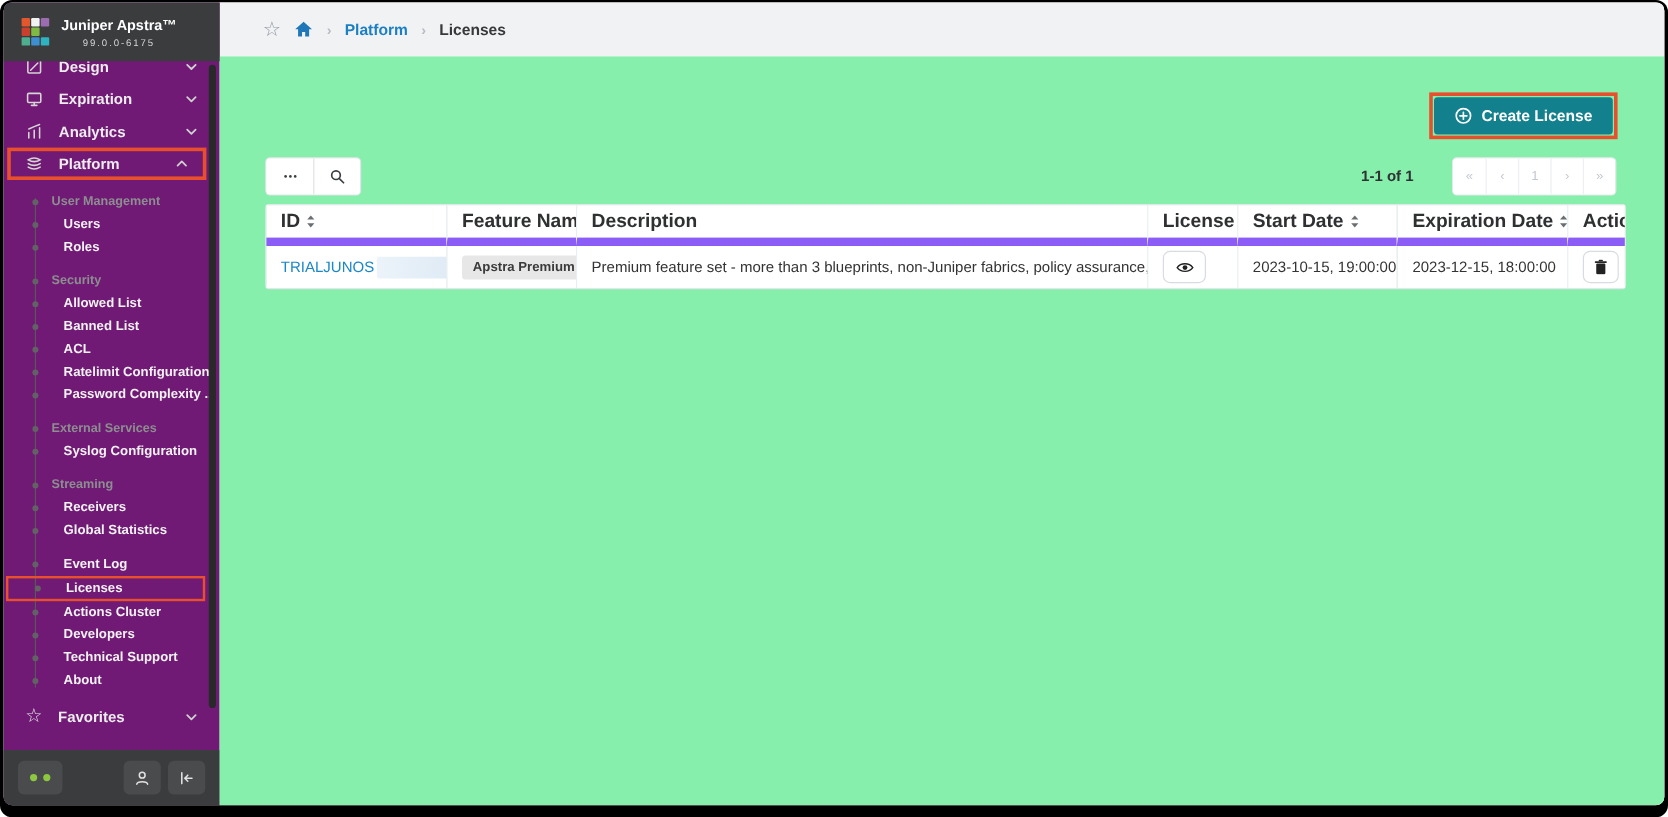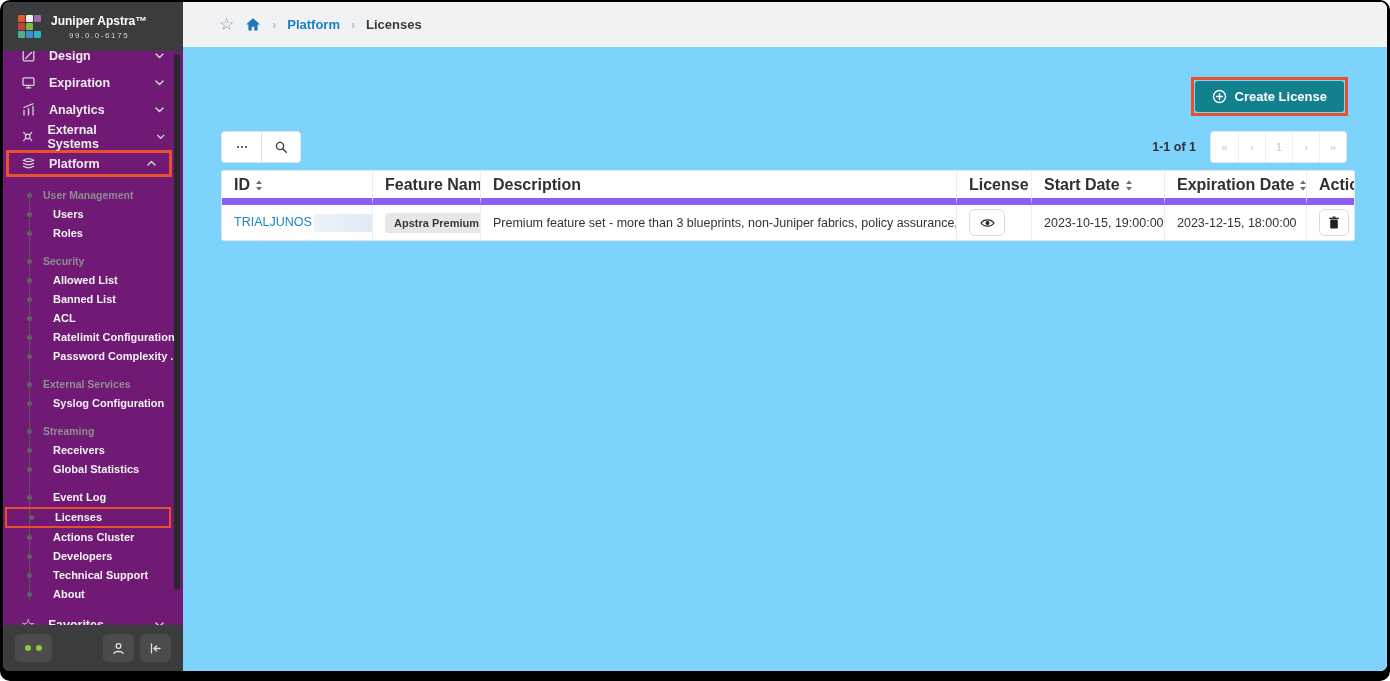--- a/index.html
+++ b/index.html
@@ -54,34 +54,34 @@
 
   
   .main { flex:1; display:flex; flex-direction:column; background:#fff; }
   .crumb-bar { height:45px; flex-shrink:0; background:#F1F2F4; display:flex; align-items:center;
                padding-left:36px; gap:11px; font-size:13px; }
   .crumb-star { color:#8f969e; font-size:17px; line-height:1; cursor:pointer; }
   .crumb-sep { color:#b6bcc4; font-size:12px; font-weight:700; }
   .crumb-link { color:#1B7FC4; font-weight:700; text-decoration:none; cursor:pointer; }
   .crumb-current { color:#37393b; font-weight:700; }
 
-  .content { position:relative; flex:1; background:#7dd3fc; }
+  .content { position:relative; flex:1; background:#86efac; }
 
   .create-wrap { position:absolute; top:30px; right:39px; border:3px solid #E8502D; padding:1px; }
   .create-btn { height:31px; background:#13808E; color:#fff; border:none; border-radius:3px;
                 font-family:inherit; font-weight:700; font-size:13px; padding:0 17px;
                 display:flex; align-items:center; gap:8px; cursor:pointer; }
 
   .toolbar-row { position:absolute; top:84px; left:38px; right:40px; display:flex; align-items:center; }
   .btn-group { display:flex; border:1px solid #E0E3E8; border-radius:4px; overflow:hidden; background:#fff; }
   .tool-btn { width:39px; height:30px; display:flex; align-items:center; justify-content:center;
               background:#fff; border:none; color:#3c3f42; cursor:pointer; font-size:14px; }
   .tool-btn + .tool-btn { border-left:1px solid #E0E3E8; }
   .flex-spacer { flex:1; }
-  .range-text { font-size:12.5px; font-weight:700; color:#2f3133; margin-right:14px; }
+  .range-text { font-size:12.5px; font-weight:700; color:#2f3133; margin-right:32px; }
   .pager { display:flex; border:1px solid #E4E7EB; border-radius:4px; overflow:hidden; background:#fff; }
   .page-btn { width:27px; height:30px; display:flex; align-items:center; justify-content:center;
               font-size:11px; color:#C3C9CF; background:#fff; border:none; cursor:pointer; }
   .page-btn + .page-btn { border-left:1px solid #EDEFF2; }
 
   .table-wrap { position:absolute; top:123px; left:38px; right:40px; }
   table { width:100%; border-collapse:separate; border-spacing:0; table-layout:fixed;
           border:1px solid #E3E6EA; border-radius:3px; }
   col.c-id{width:150px} col.c-feat{width:108px} col.c-desc{width:476px} col.c-key{width:75px}
   col.c-start{width:133px} col.c-exp{width:142px} col.c-act{width:48px}
@@ -152,32 +152,20 @@
               <polyline points="4,6 7.5,9.5 11,6" stroke="#cfcfcf" stroke-width="1.5" fill="none" stroke-linecap="round" stroke-linejoin="round"></polyline>
             </svg>
         </div>
         <div class="nav-item">
           <svg width="15" height="15" viewBox="0 0 15 15">
               <g stroke="#d4d4d4" stroke-width="1.3" fill="none" stroke-linecap="round">
                 <path d="M3 13 V8.5 M7.5 13 V6.5 M12 13 V4.5 M3 5.5 L7.5 3.5 L12 1.8"></path>
               </g>
             </svg>
           <span>Analytics</span>
-          <svg class="chev" width="15" height="15" viewBox="0 0 15 15">
-              <polyline points="4,6 7.5,9.5 11,6" stroke="#cfcfcf" stroke-width="1.5" fill="none" stroke-linecap="round" stroke-linejoin="round"></polyline>
-            </svg>
-        </div>
-        <div class="nav-item">
-          <svg width="15" height="15" viewBox="0 0 15 15">
-              <g stroke="#d4d4d4" stroke-width="1.3" fill="none" stroke-linecap="round">
-                <circle cx="7.5" cy="7.5" r="2.6"></circle>
-                <path d="M5.6 5.6 L3 3 M9.4 5.6 L12 3 M5.6 9.4 L3 12 M9.4 9.4 L12 12"></path>
-              </g>
-            </svg>
-          <span>External Systems</span>
           <svg class="chev" width="15" height="15" viewBox="0 0 15 15">
               <polyline points="4,6 7.5,9.5 11,6" stroke="#cfcfcf" stroke-width="1.5" fill="none" stroke-linecap="round" stroke-linejoin="round"></polyline>
             </svg>
         </div>
         <div class="nav-item boxed-red">
           <svg width="15" height="15" viewBox="0 0 15 15">
               <g stroke="#d4d4d4" stroke-width="1.3" fill="none" stroke-linecap="round">
                 <path d="M2.5 4.2 Q7.5 1.2 12.5 4.2 Q7.5 7.2 2.5 4.2 Z"></path>
                 <path d="M2.5 7.3 Q7.5 10.3 12.5 7.3"></path>
                 <path d="M2.5 10.3 Q7.5 13.3 12.5 10.3"></path>

